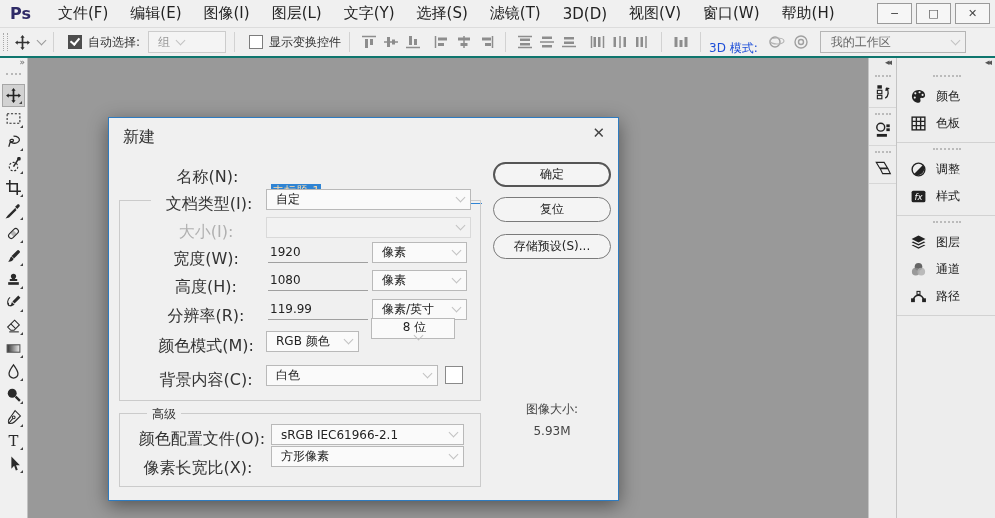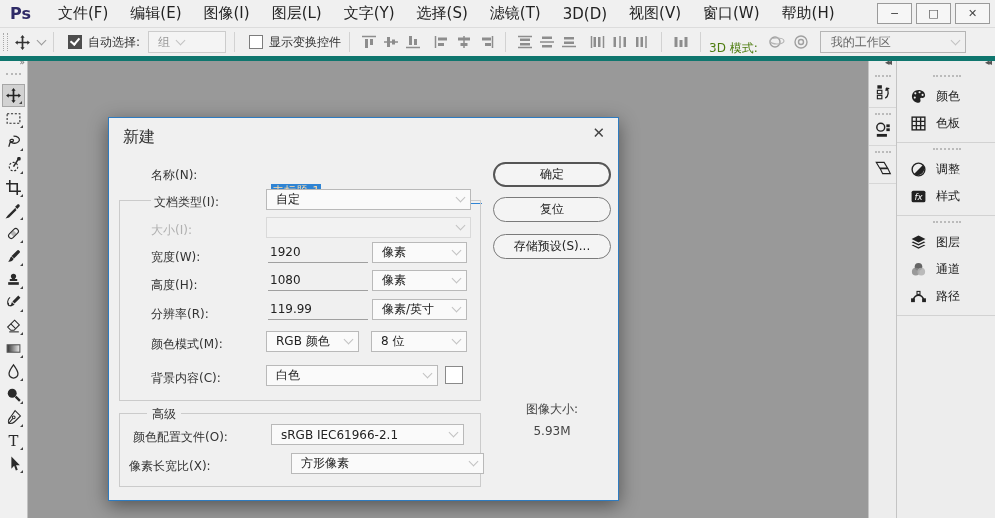--- a/index.html
+++ b/index.html
@@ -9,29 +9,29 @@
   
   .menubar{position:absolute;left:0;top:0;width:100%;height:27px;background:#f0f0f0;
            border-bottom:1px solid #dcdcdc;display:flex;align-items:center;z-index:30;}
   .pslogo{color:#2e2a66;font-weight:bold;font-size:16px;padding:0 16px 0 10px;}
   .menu-item{font-size:15px;color:#222;padding:0 11px;white-space:nowrap;cursor:default;}
   .winctrl{position:absolute;right:5px;top:3px;display:flex;gap:4px;}
   .winbtn{width:33px;height:19px;border:1px solid #9a9a9a;background:#f6f6f6;font-size:11px;
           color:#444;display:flex;align-items:center;justify-content:center;line-height:1;}
   
   .optionsbar{position:absolute;left:0;top:28px;width:100%;height:28px;background:#f0f0f0;
-              border-bottom:5px solid #0f766e;display:flex;align-items:center;z-index:29;}
+              border-bottom:2px solid #0f766e;display:flex;align-items:center;z-index:29;}
   .grip-v{width:3px;height:18px;border-left:1px dotted #a8a8a8;border-right:1px dotted #a8a8a8;margin:0 6px 0 3px;}
   .sep{width:1px;height:20px;background:#d2d2d2;margin:0 8px;}
   .ob-check{width:12px;height:12px;border:1px solid #7c7c7c;background:#fff;margin:0 6px;position:relative;flex:none;}
   .ob-check.on{background:#4d4d4d;border-color:#4d4d4d;}
   .ob-check.on::after{content:"";position:absolute;left:3px;top:0px;width:4px;height:7px;
       border:solid #fff;border-width:0 2px 2px 0;transform:rotate(40deg);}
   .ob-label{font-size:12px;color:#333;white-space:nowrap;}
-  .ob-label.dim{color:#4d7c0f;margin-top:12px;}
+  .ob-label.dim{color:#1d4ed8;margin-top:12px;}
   .ob-dd{height:20px;border:1px solid #ccc;display:flex;align-items:center;font-size:12px;
          padding:0 5px 0 9px;color:#9a9a9a;background:#f4f4f4;margin-left:8px;}
   .chev{width:6px;height:6px;border-left:1px solid #999;border-bottom:1px solid #999;
         transform:rotate(-45deg);margin-left:7px;margin-top:-4px;flex:none;}
   .chev.dim{border-color:#c2c2c2;}
   .ali{margin:0 3px;flex:none;}
   .ali *{fill:#8d8d8d;stroke:none;}
   .ali .ln{stroke:#8d8d8d;stroke-width:1.5;fill:none;}
   .ws-dd{height:20px;border:1px solid #b5b5b5;display:flex;align-items:center;justify-content:space-between;
          font-size:12px;color:#666;background:#f0f0f0;width:128px;padding:0 6px 0 10px;margin-left:10px;}
@@ -57,21 +57,21 @@
   .pg-grip{width:28px;height:3px;border-top:2px dotted #bbb;margin:5px auto 3px;}
   .ni-cell{display:flex;flex-direction:column;align-items:center;padding-bottom:6px;border-bottom:1px solid #d7d7d7;}
   .ni-cell .pg-grip{width:16px;}
   .ptab{display:flex;align-items:center;gap:9px;padding:5px 0 5px 13px;font-size:12px;color:#222;}
   .pdiv{height:1px;background:#d2d2d2;margin:5px 0 0;}
   
   .dialog{position:absolute;left:108px;top:117px;width:511px;height:384px;background:#f0f0f0;
           border:1px solid #2e7bc0;box-shadow:0 5px 18px rgba(0,0,0,.45);z-index:40;box-sizing:border-box;}
   .dlg-title{position:absolute;left:14px;top:9px;font-size:16px;color:#333;}
   .dlg-close{position:absolute;right:13px;top:6px;font-size:15px;color:#444;cursor:default;}
-  .rlabel{position:absolute;font-size:12px;color:#333;text-align:left;white-space:nowrap;}
+  .rlabel{position:absolute;font-size:16px;color:#333;text-align:center;white-space:nowrap;}
   .rlabel.dim{color:#b0b0b0;}
   .rlabel.mask{background:#f0f0f0;padding:0 3px;}
   .uinput{position:absolute;border-bottom:1px solid #a0a0a0;font-size:12px;color:#222;
           padding:0 0 3px 2px;box-sizing:border-box;}
   .uinput.focus{border-bottom:1px solid #2f84d4;}
   .selspan{background:#2f84d4;color:#ffdca8;padding:0 1px;}
   .dd{position:absolute;height:21px;border:1px solid #b9b9b9;background:#fafafa;display:flex;
       align-items:center;justify-content:space-between;font-size:12px;color:#222;
       padding:0 6px 0 9px;box-sizing:border-box;}
   .dd.disabled{border-color:#d9d9d9;background:#f2f2f2;}
@@ -470,21 +470,21 @@
     <div class="dd" style="left:263px;top:181px;width:95px;">
       <span>像素/英寸</span>
       <span class="chev dim"></span>
     </div>
 
     <span class="rlabel" style="left:42px;top:218px;width:110px;">颜色模式(M):</span>
     <div class="dd" style="left:157px;top:213px;width:93px;">
       <span>RGB 颜色</span>
       <span class="chev dim"></span>
     </div>
-    <div class="dd" style="left:262px;top:213px;width:96px;">
+    <div class="dd" style="left:262px;top:200px;width:84px;flex-direction:column;">
       <span>8 位</span>
       <span class="chev dim"></span>
     </div>
 
     <span class="rlabel" style="left:42px;top:252px;width:110px;">背景内容(C):</span>
     <div class="dd" style="left:157px;top:247px;width:172px;">
       <span>白色</span>
       <span class="chev dim"></span>
     </div>
     <div class="swatch" style="left:336px;top:248px;"></div>
@@ -492,21 +492,21 @@
     <div class="frame" style="left:10px;top:295px;width:360px;height:72px;"></div>
     <span class="legend" style="left:38px;top:288px;">高级</span>
 
     <span class="rlabel" style="left:24px;top:311px;width:138px;">颜色配置文件(O):</span>
     <div class="dd" style="left:162px;top:306px;width:193px;">
       <span>sRGB IEC61966-2.1</span>
       <span class="chev dim"></span>
     </div>
 
     <span class="rlabel" style="left:20px;top:340px;width:138px;">像素长宽比(X):</span>
-    <div class="dd" style="left:162px;top:335px;width:193px;margin-left:20px;">
+    <div class="dd" style="left:162px;top:328px;width:193px;">
       <span>方形像素</span>
       <span class="chev dim"></span>
     </div>
 
     <div class="btn primary" style="top:44px;">确定</div>
     <div class="btn" style="top:79px;">复位</div>
     <div class="btn" style="top:116px;">存储预设(S)...</div>
 
     <div class="imgsize" style="top:283px;">图像大小:</div>
     <div class="imgsize" style="top:306px;">5.93M</div>

